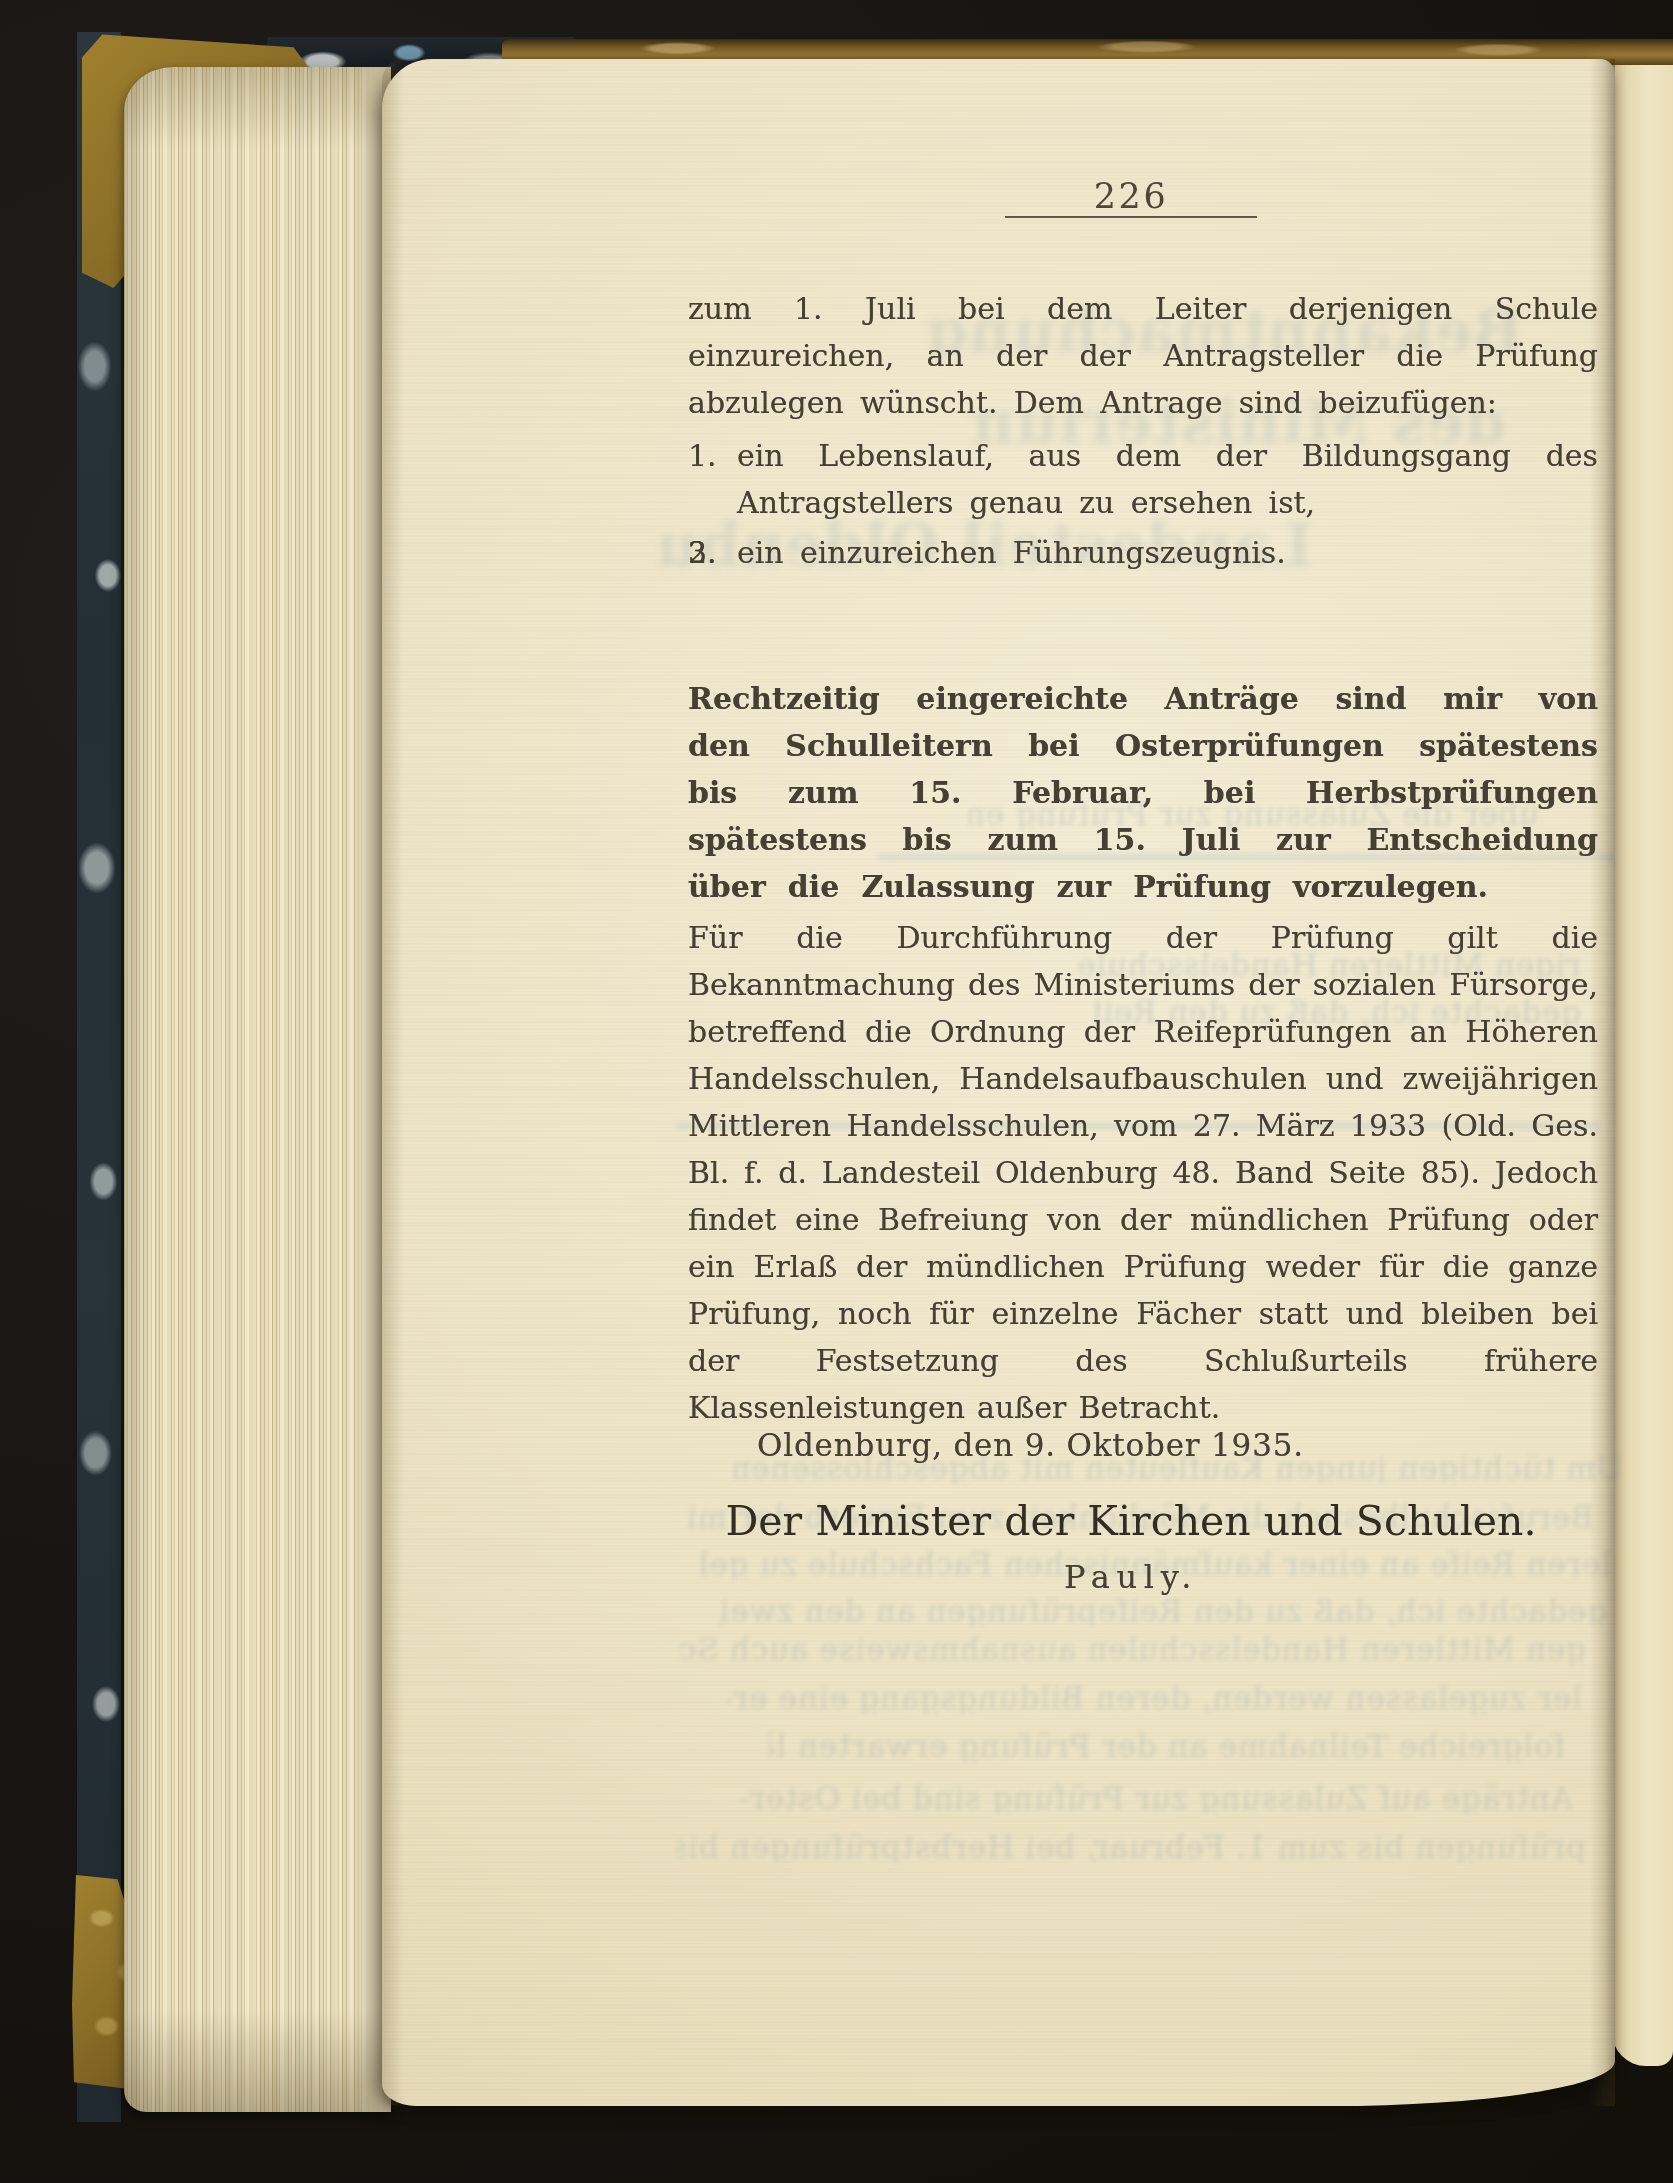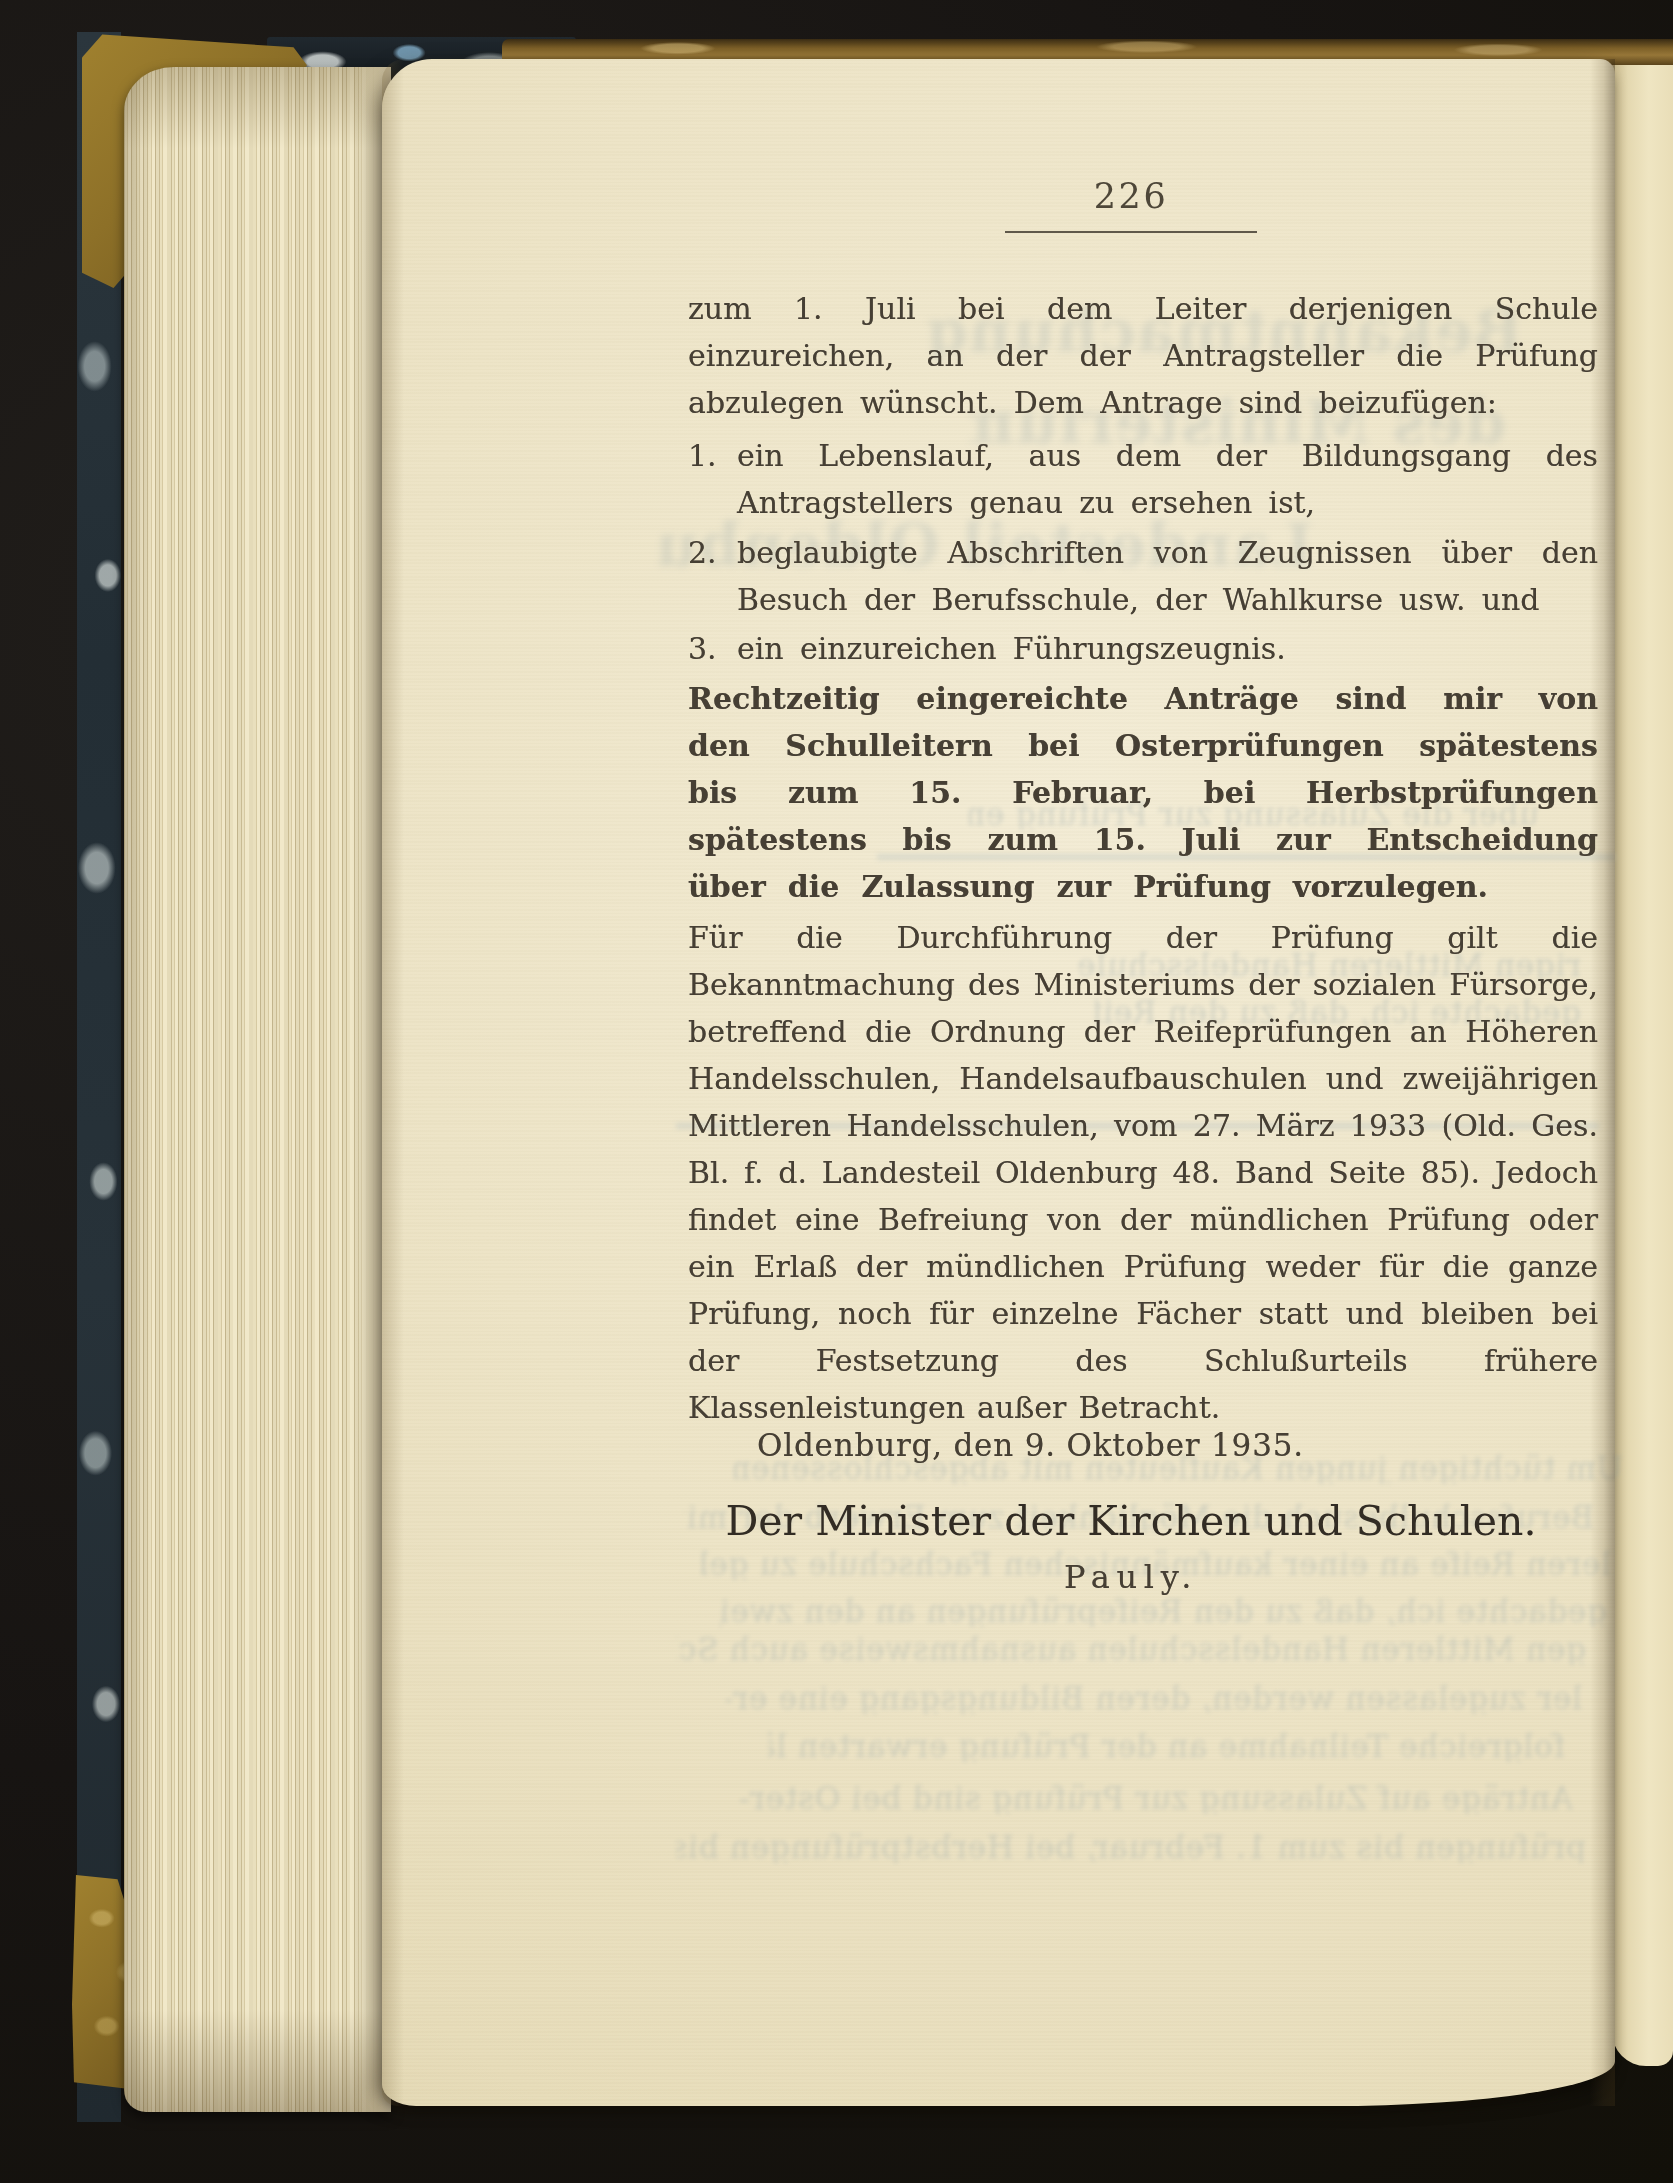--- a/index.html
+++ b/index.html
@@ -125,21 +125,21 @@
   .r2{top:1064px;left:294px;width:923px;}
   
   .textcol{
     position:absolute;left:294px;top:0;width:910px;height:100%;
     color:#463f34;
   }
   .textcol .block{position:absolute;width:100%;margin:12px;}
   .pagenum{
     position:absolute;top:117px;left:329px;width:252px;
     text-align:center;font-size:35px;letter-spacing:2.5px;color:#4e4739;
-    padding-bottom:15px;border-bottom:2.5px solid #5f584a;
+    border-bottom:2.5px solid #5f584a;
   }
   .para{
     font-size:30px;line-height:47px;text-align:justify;
     text-shadow:0 0 0.5px rgba(70,64,52,.55);
   }
   .intro{top:214px;word-spacing:6.7px;}
   .numlist{top:361px;}
   .li{position:relative;padding-left:49px;margin-bottom:2.5px;
       font-size:30px;line-height:47px;text-align:justify;word-spacing:6.7px;
       text-shadow:0 0 0.5px rgba(70,64,52,.55);}
@@ -202,21 +202,20 @@
 
       <p class="block para intro">zum 1. Juli bei dem Leiter derjenigen Schule einzureichen, an der der Antragsteller die Prüfung abzulegen wünscht. Dem Antrage sind beizufügen:</p>
 
       <div class="block numlist">
         <div class="li">
           <span class="num">1.</span>
           <span class="litext">ein Lebenslauf, aus dem der Bildungsgang des Antragstellers genau zu ersehen ist,</span>
         </div>
         <div class="li">
           <span class="num">2.</span>
-          <span class="litext">beglaubigte Abschriften von Zeugnissen über den Besuch der Berufsschule, der Wahlkurse usw. und</span>
         </div>
         <div class="li">
           <span class="num">3.</span>
           <span class="litext">ein einzureichen Führungszeugnis.</span>
         </div>
       </div>
 
       <p class="block para p2">Rechtzeitig eingereichte Anträge sind mir von den Schulleitern bei Osterprüfungen spätestens bis zum 15. Februar, bei Herbstprüfungen spätestens bis zum 15. Juli zur Entscheidung über die Zulassung zur Prüfung vorzulegen.</p>
 
       <p class="block para p3">Für die Durchführung der Prüfung gilt die Bekanntmachung des Ministeriums der sozialen Fürsorge, betreffend die Ordnung der Reifeprüfungen an Höheren Handelsschulen, Handelsaufbauschulen und zweijährigen Mittleren Handelsschulen, vom 27. März 1933 (Old. Ges. Bl. f. d. Landesteil Oldenburg 48. Band Seite 85). Jedoch findet eine Befreiung von der mündlichen Prüfung oder ein Erlaß der mündlichen Prüfung weder für die ganze Prüfung, noch für einzelne Fächer statt und bleiben bei der Festsetzung des Schlußurteils frühere Klassenleistungen außer Betracht.</p>

